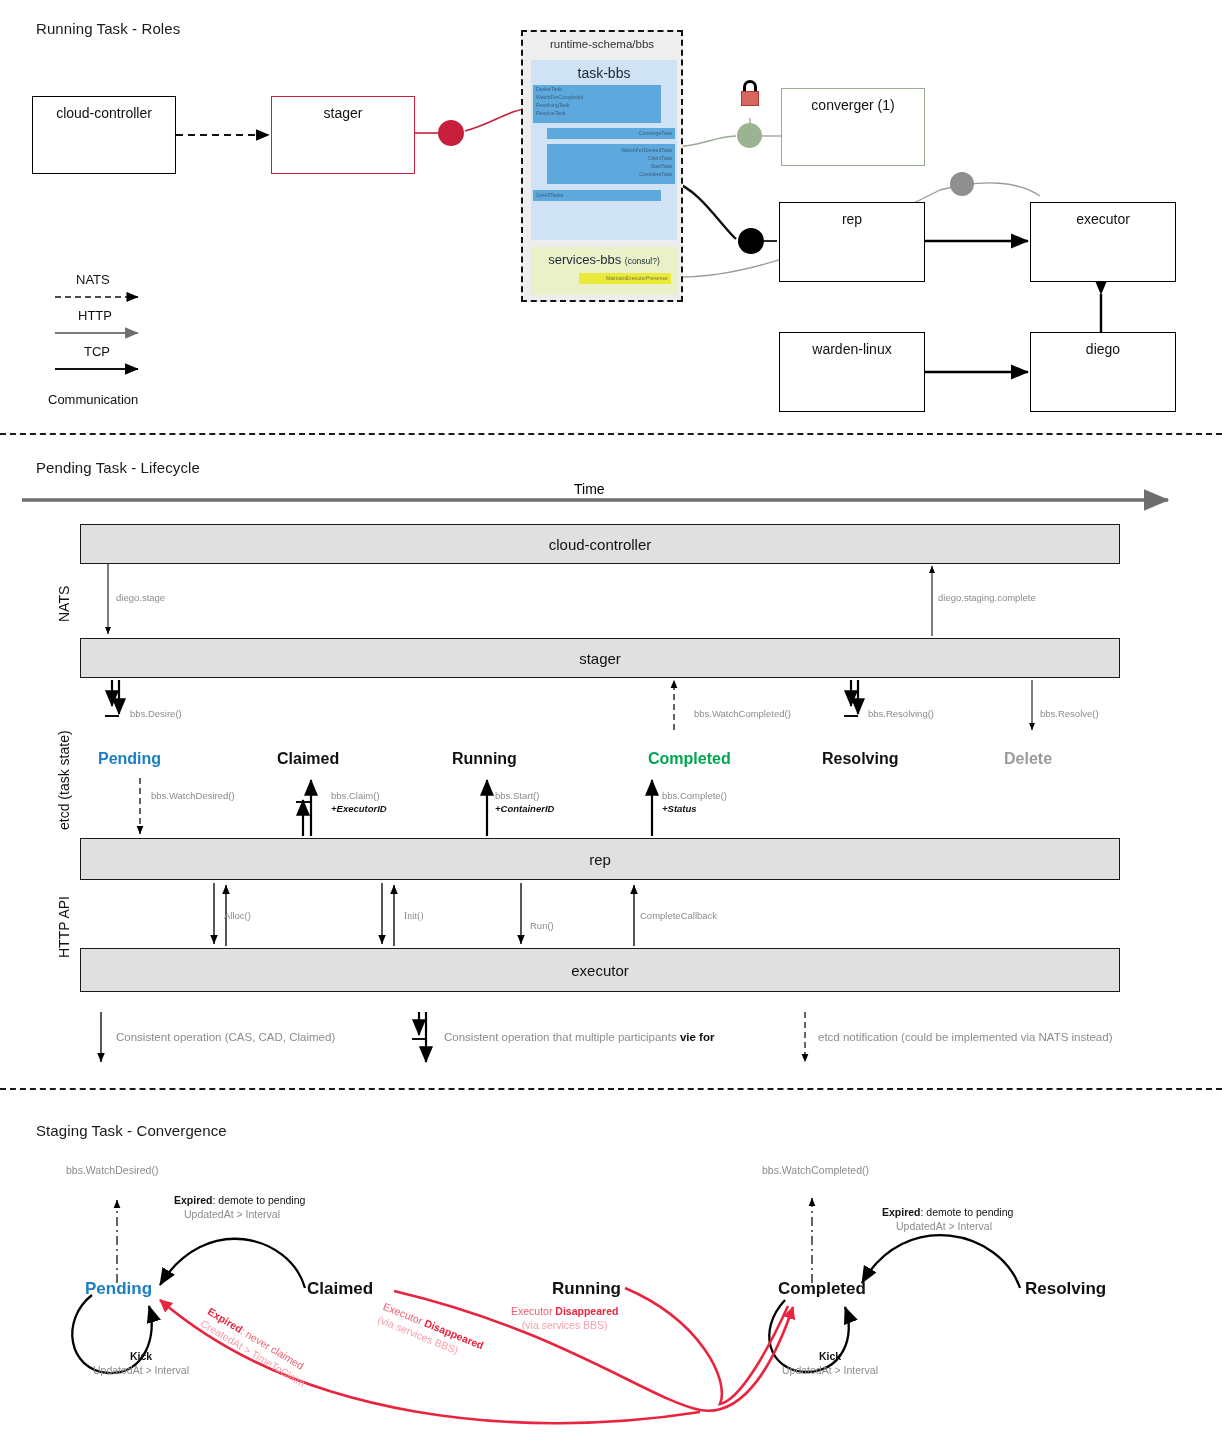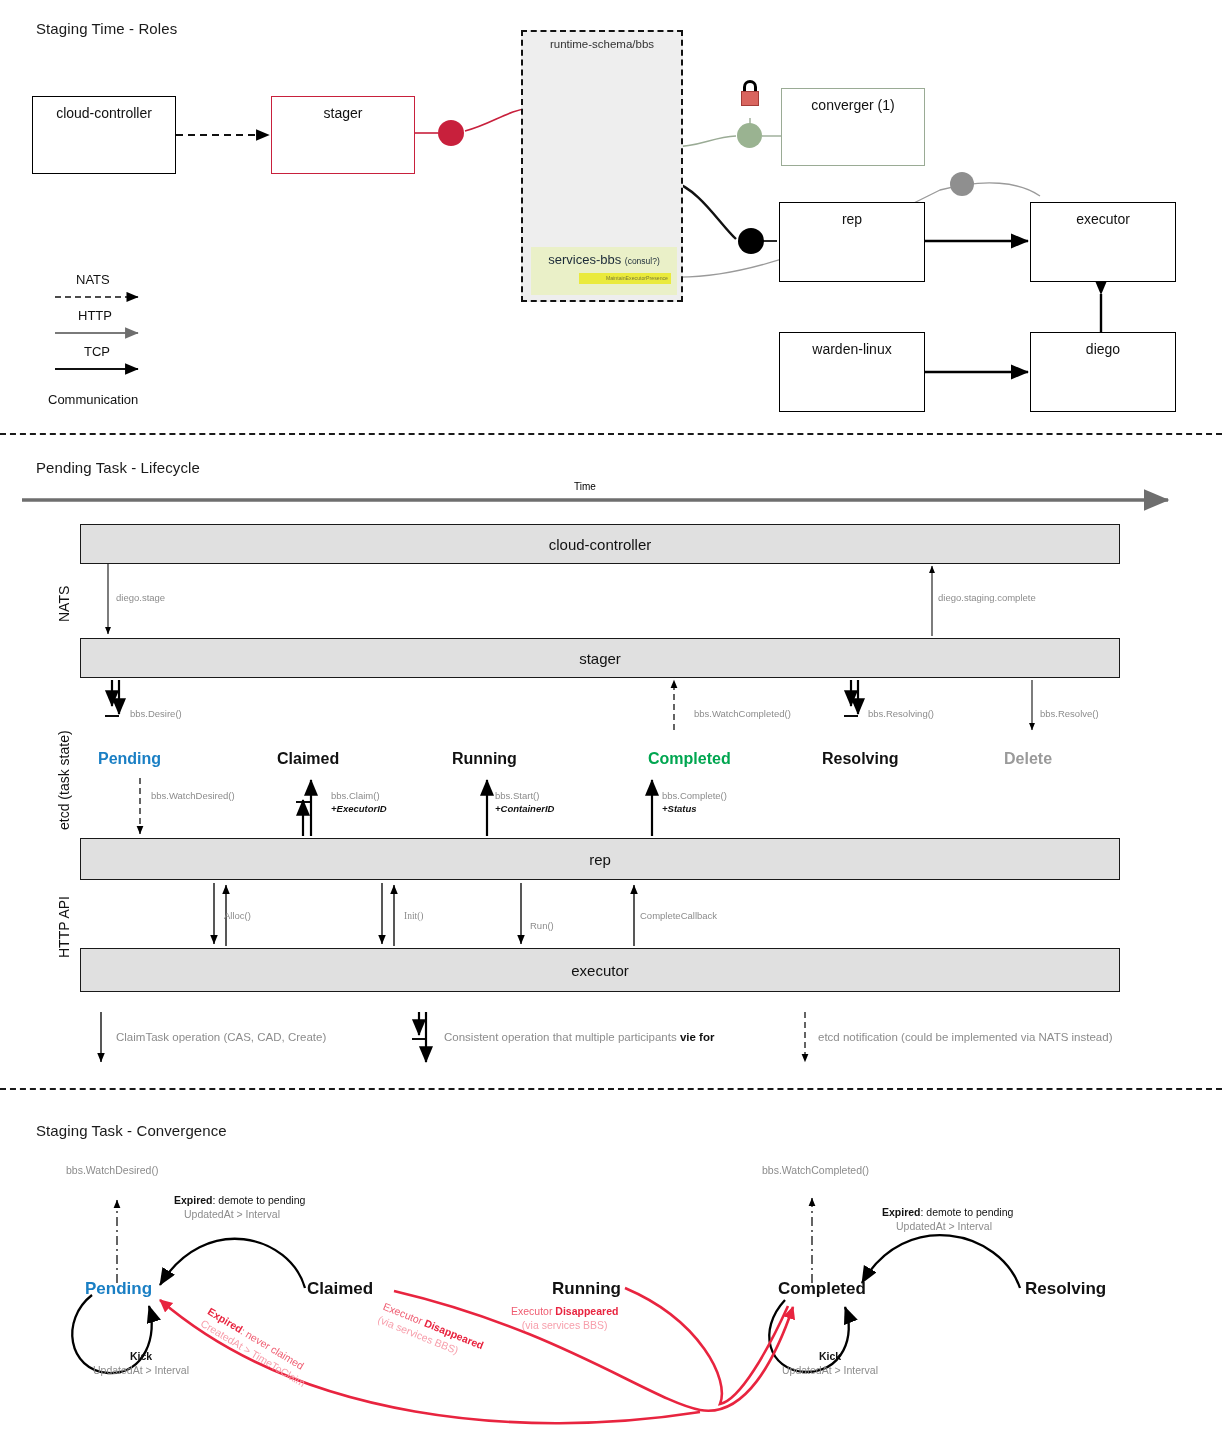--- a/index.html
+++ b/index.html
@@ -190,21 +190,21 @@
 
   <path d="M1020,1288 C1000,1230 905,1208 862,1283" stroke="#000" stroke-width="2.3" fill="none" marker-end="url(#ahB)"></path>
 
   <path d="M394,1291 C560,1330 650,1400 700,1410 C745,1418 775,1360 793,1307" stroke="#e8243f" stroke-width="2.6" fill="none" marker-end="url(#ahRbig)"></path>
 
   <path d="M625,1288 C700,1320 730,1380 720,1404 C740,1400 768,1350 788,1306" stroke="#e8243f" stroke-width="2.6" fill="none"></path>
 
   <path d="M700,1412 C520,1440 300,1420 160,1300" stroke="#e8243f" stroke-width="2.6" fill="none" marker-end="url(#ahRbig)"></path>
 </svg>
 
-<div class="abs sec-title" style="left:36px; top:20px;">Staging Time - Roles</div>
+<div class="abs sec-title" style="left:36px; top:20px;">Running Task - Roles</div>
 
 <div class="nodebox" style="left:32px; top:96px; width:144px; height:78px;">
   <span>cloud-controller</span>
 </div>
 
 <div class="nodebox red" style="left:271px; top:96px; width:144px; height:78px;">
   <span>stager</span>
 </div>
 
 <div class="nodebox greenborder" style="left:781px; top:88px; width:144px; height:78px;">
@@ -223,20 +223,33 @@
   <span>warden-linux</span>
 </div>
 
 <div class="nodebox" style="left:1030px; top:332px; width:146px; height:80px;">
   <span>diego</span>
 </div>
 
 <div class="bbs-outer">
   <div class="bbs-title">runtime-schema/bbs</div>
 
+  <div class="task-bbs">
+    <h4>task-bbs</h4>
+    <div class="blue-block l" style="left:2px; top:25px; width:128px; height:38px; white-space:pre;">DesireTask
+WatchForCompleted
+ResolvingTask
+ResolveTask</div>
+    <div class="blue-block r" style="left:16px; top:68px; width:128px; height:11px; line-height:11px;">ConvergeTask</div>
+    <div class="blue-block r" style="left:16px; top:84px; width:128px; height:40px; white-space:pre; padding-top:2px;">WatchForDesiredTask
+ClaimTask
+StartTask
+CompleteTask</div>
+    <div class="blue-block l" style="left:2px; top:130px; width:128px; height:11px; line-height:11px;">GetAllTasks</div>
+  </div>
 
   <div class="services-bbs">
     <h4>
       <span>services-bbs</span>
       <span class="sm">(consul?)</span>
     </h4>
     <div class="yellow-block">MaintainExecutorPresence</div>
   </div>
 </div>
 
@@ -248,21 +261,21 @@
 <div class="lock-body" style="left:741px; top:91px;"></div>
 
 <div class="legend-label" style="left:76px; top:272px;">NATS</div>
 <div class="legend-label" style="left:78px; top:308px;">HTTP</div>
 <div class="legend-label" style="left:84px; top:344px;">TCP</div>
 <div class="legend-label" style="left:48px; top:392px;">Communication</div>
 
 <div class="hdash" style="top:433px;"></div>
 
 <div class="abs sec-title" style="left:36px; top:459px;">Pending Task - Lifecycle</div>
-<div class="abs" style="left:574px; top:481px; font-size:10px;">Time</div>
+<div class="abs" style="left:574px; top:481px; font-size:14px;">Time</div>
 
 <div class="lane" style="left:80px; top:524px; width:1040px; height:40px;">
   <span>cloud-controller</span>
 </div>
 <div class="lane" style="left:80px; top:638px; width:1040px; height:40px;">
   <span>stager</span>
 </div>
 <div class="lane" style="left:80px; top:838px; width:1040px; height:42px;">
   <span>rep</span>
 </div>
@@ -301,21 +314,21 @@
 <div class="callout" style="left:662px; top:790px;">
   <span>bbs.Complete()</span><br>
   <i>+Status</i>
 </div>
 
 <div class="callout" style="left:224px; top:910px;">Alloc()</div>
 <div class="callout" style="left:404px; top:910px;font-family:Liberation Serif, serif;">Init()</div>
 <div class="callout" style="left:530px; top:920px;">Run()</div>
 <div class="callout" style="left:640px; top:910px;">CompleteCallback</div>
 
-<div class="callout" style="left:116px; top:1030px; font-size:11.5px;">ClaimTask operation (CAS, CAD, Create)</div>
+<div class="callout" style="left:116px; top:1030px; font-size:11.5px;">Consistent operation (CAS, CAD, Claimed)</div>
 <div class="callout" style="left:444px; top:1030px; font-size:11.5px;">
   <span>Consistent operation that multiple participants </span><b style="font-weight:700;">vie for</b>
 </div>
 <div class="callout" style="left:818px; top:1030px; font-size:11.5px;">etcd notification (could be implemented via NATS instead)</div>
 
 <div class="hdash" style="top:1088px;"></div>
 
 <div class="abs sec-title" style="left:36px; top:1122px;">Staging Task - Convergence</div>
 
 <div class="ctext" style="left:66px; top:1164px; font-size:10.5px;">bbs.WatchDesired()</div>

